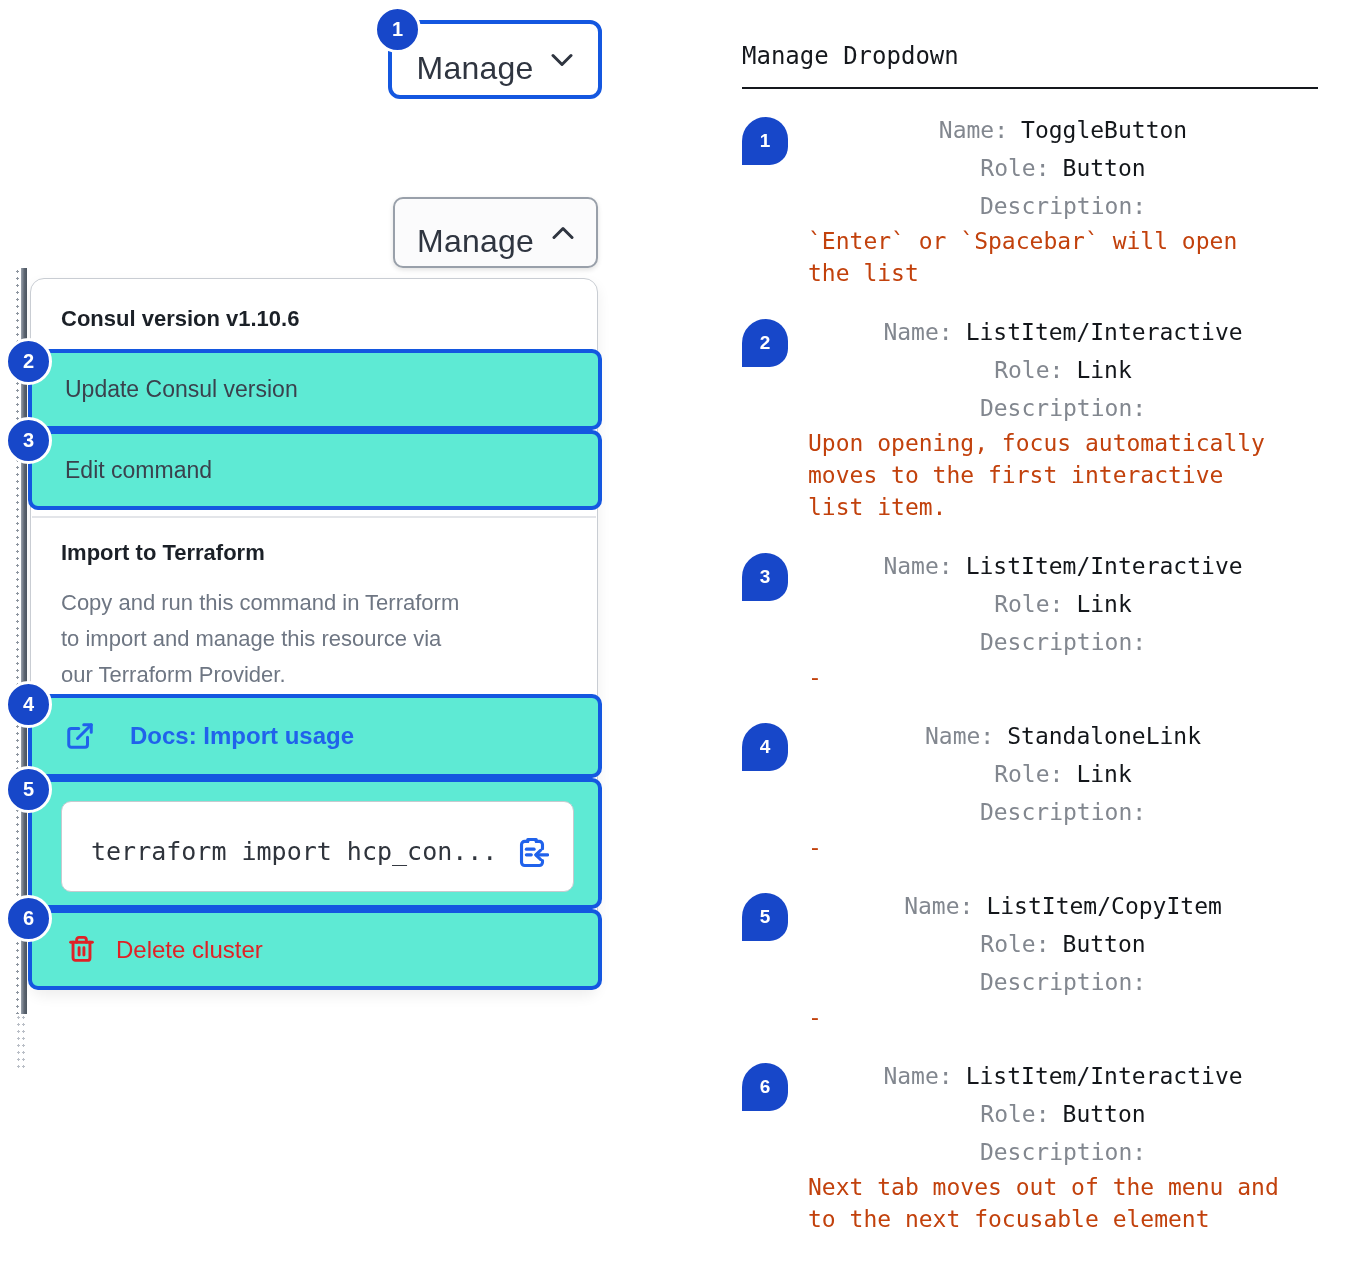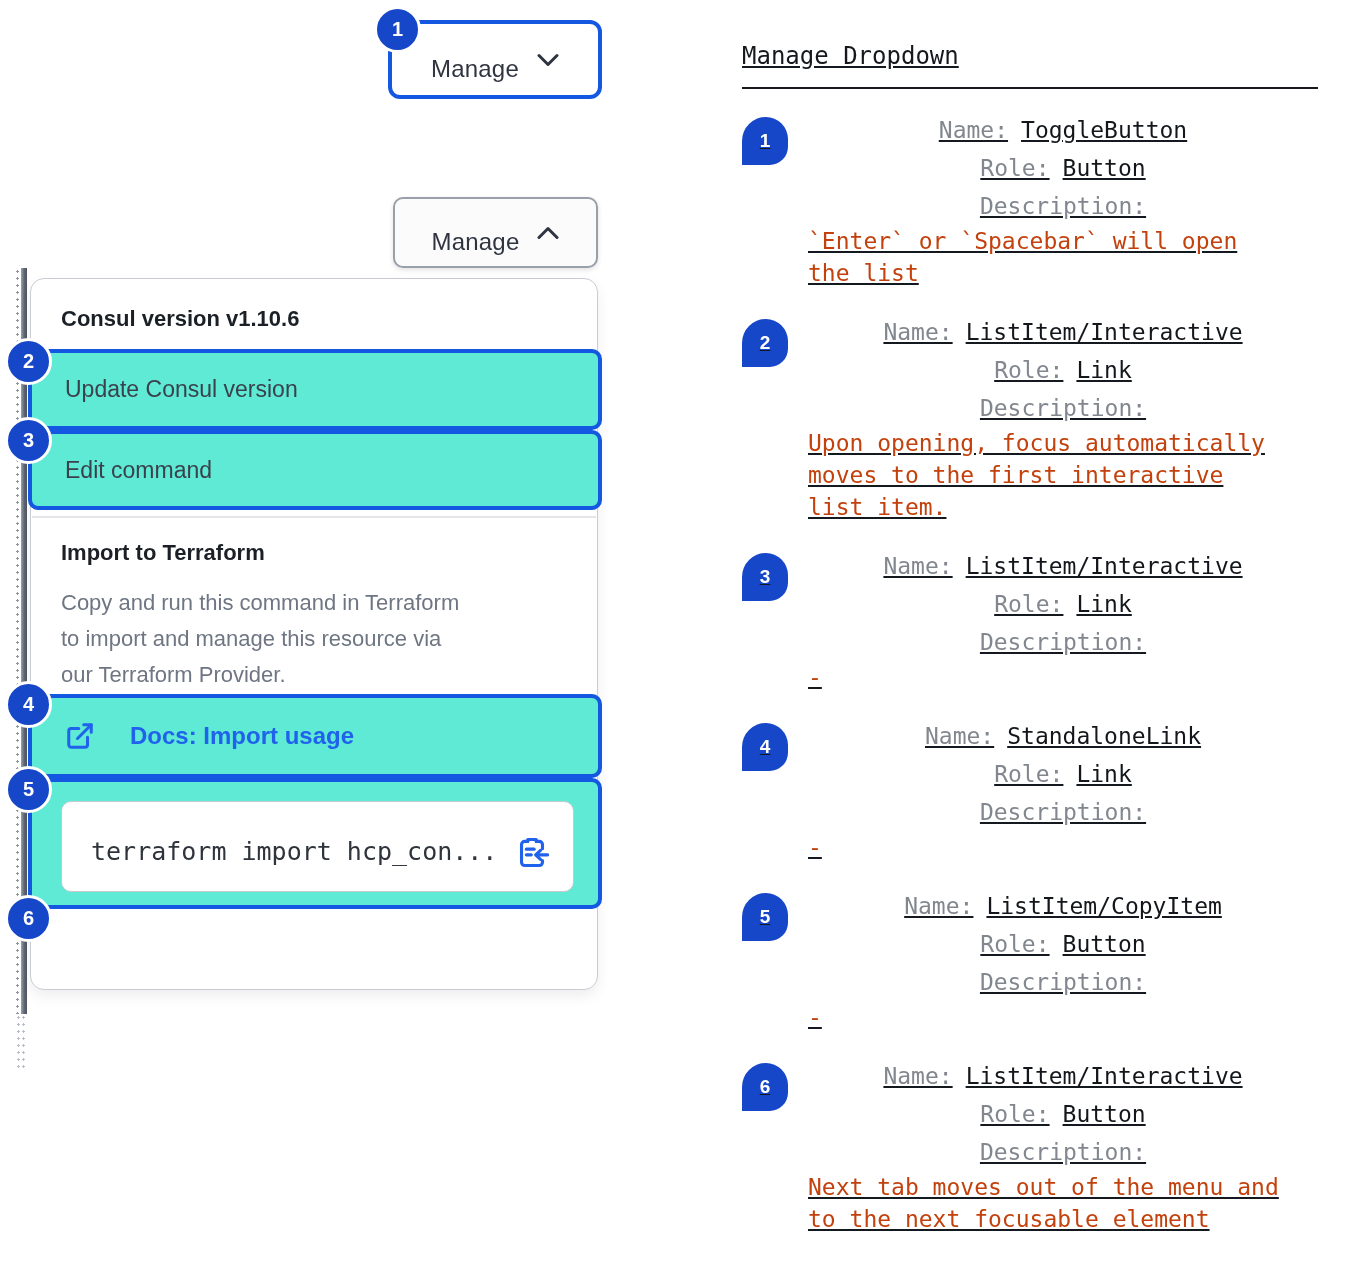--- a/index.html
+++ b/index.html
@@ -38,21 +38,21 @@
     background-size: 5px 7px; opacity: .6;
   }
 
   
   .focus-ring {
     position: absolute; left: 388px; top: 20px; width: 214px; height: 79px;
     border: 4px solid var(--blue-ring); border-radius: 12px; background: #fff;
     display: flex; align-items: center; justify-content: center; gap: 18px;
     cursor: pointer;
   }
-  .btn-text { font-size: 24px; color: #2f3540; letter-spacing: .2px; margin-top: 18px; }
+  .btn-text { font-size: 32px; color: #2f3540; letter-spacing: .2px; margin-top: 18px; }
   .chev { width: 22px; height: 14px; color: #2f3540; }
 
   .manage-open {
     position: absolute; left: 393px; top: 197px; width: 205px; height: 71px;
     border: 2px solid #99a0aa; border-radius: 10px; background: #fbfbfc;
     display: flex; align-items: center; justify-content: center; gap: 18px;
     box-shadow: 0 2px 5px rgba(0,0,0,.12); cursor: pointer;
   }
 
   
@@ -102,21 +102,21 @@
   .badge-circle {
     position: absolute; width: 47px; height: 47px; border-radius: 50%;
     background: var(--blue-badge); border: 3px solid #fff;
     color: #fff; font-size: 20px; font-weight: 700;
     display: flex; align-items: center; justify-content: center; z-index: 5;
   }
 
   
   .right-pane {
     position: absolute; left: 742px; top: 42px; width: 590px;
-    font-family: "DejaVu Sans Mono", monospace; color: var(--ink); text-decoration: underline;
+    font-family: "DejaVu Sans Mono", monospace; color: var(--ink);
   }
   .right-title { font-size: 24px; color: #15181d; }
   .right-rule { width: 576px; border: none; border-top: 2px solid #15181d; margin-top: 17px; }
   .doc-item { display: flex; gap: 20px; margin-top: 24px; }
   .doc-item.first { margin-top: 22px; }
   .badge-bubble {
     flex: none; width: 46px; height: 48px; margin-top: 6px;
     border-radius: 26px 24px 20px 0;
     background: var(--blue-badge); color: #fff;
     font-family: "Liberation Sans", sans-serif; font-size: 19px; font-weight: 700;
@@ -199,20 +199,29 @@
         <line x1="8" y1="14" x2="11.5" y2="14"></line>
         <line x1="23" y1="14" x2="15" y2="14"></line>
         <polyline points="18 10.8 14.6 14 18 17.2"></polyline>
       </svg>
     </div>
   </div>
   <div class="badge-circle" style="left:5px; top:766px;">
     <span>5</span>
   </div>
 
+  <div class="hl-box box-delete">
+    <svg class="trash-icon" viewBox="0 0 24 24" fill="none" stroke="currentColor" stroke-width="2.4" stroke-linecap="round" stroke-linejoin="round">
+      <polyline points="3 6 5 6 21 6"></polyline>
+      <path d="M19 6v13a2 2 0 0 1-2 2H7a2 2 0 0 1-2-2V6m3 0V4a2 2 0 0 1 2-2h4a2 2 0 0 1 2 2v2"></path>
+      <line x1="10" y1="10.5" x2="10" y2="16.5"></line>
+      <line x1="14" y1="10.5" x2="14" y2="16.5"></line>
+    </svg>
+    <span class="delete-label">Delete cluster</span>
+  </div>
   <div class="badge-circle" style="left:5px; top:895px;">
     <span>6</span>
   </div>
 
   <div class="right-pane">
     <div class="right-title">Manage Dropdown</div>
     <hr class="right-rule">
 
     <div class="doc-item first">
       <div class="badge-bubble">

